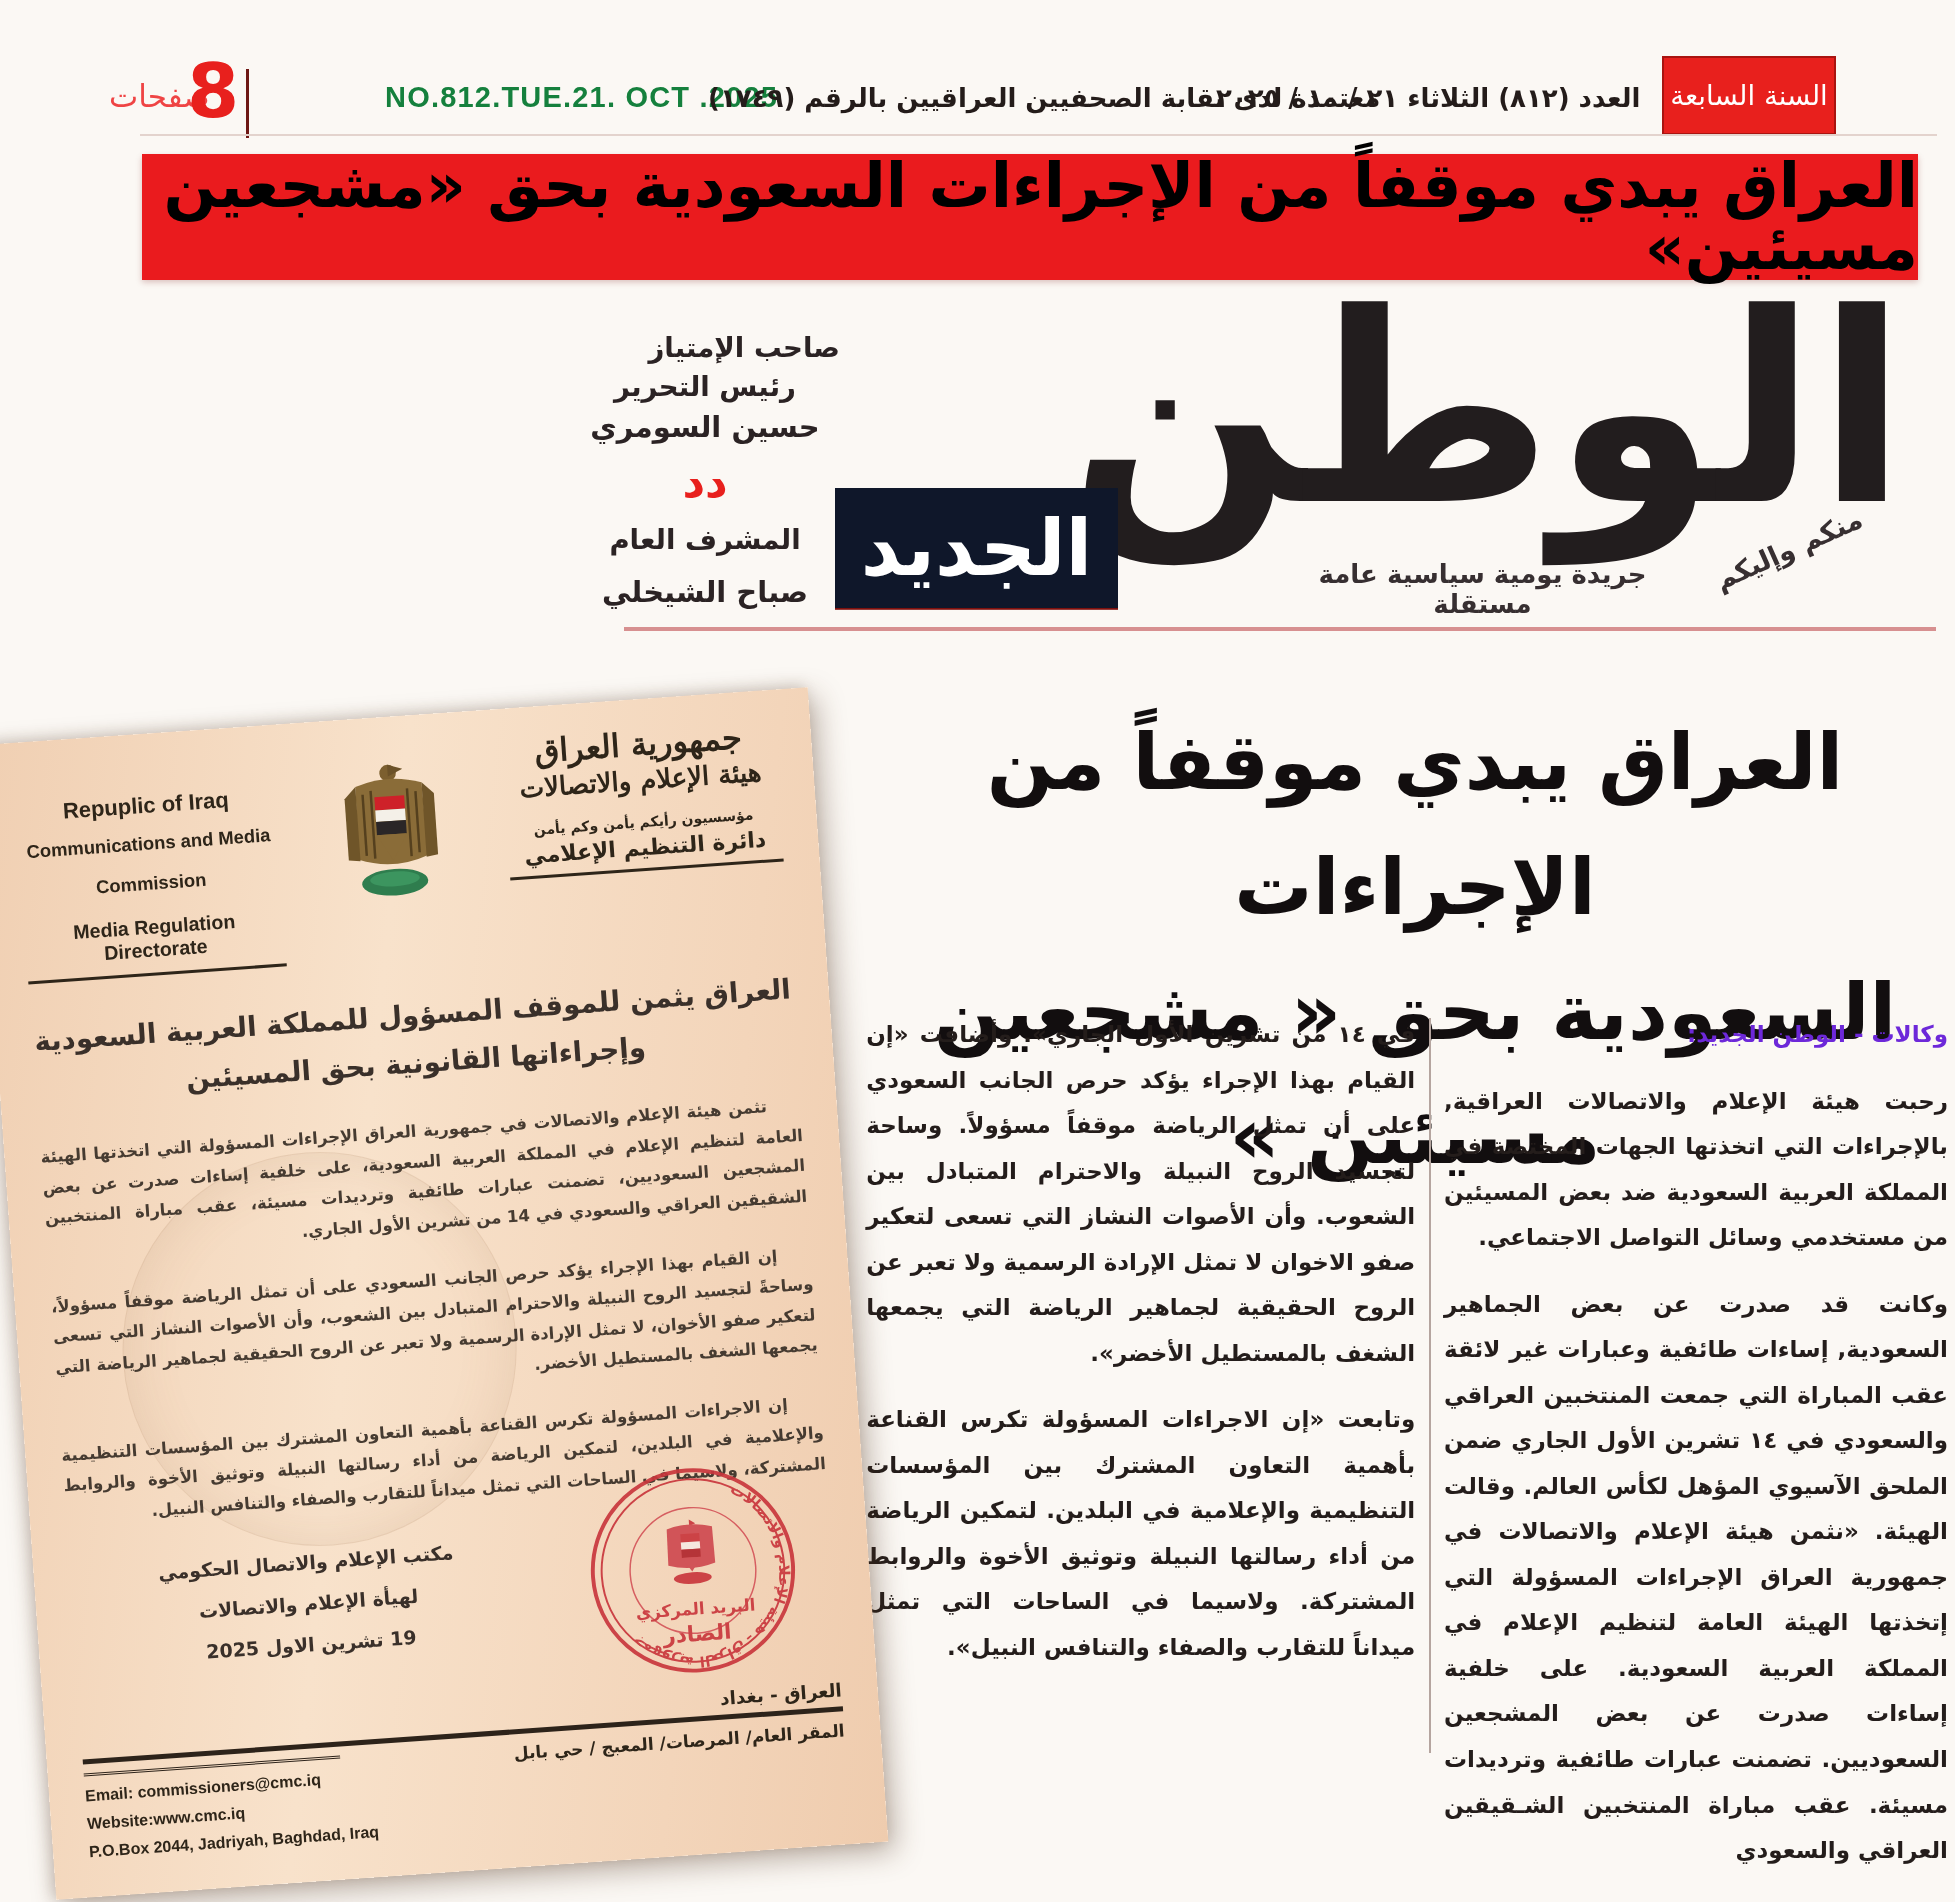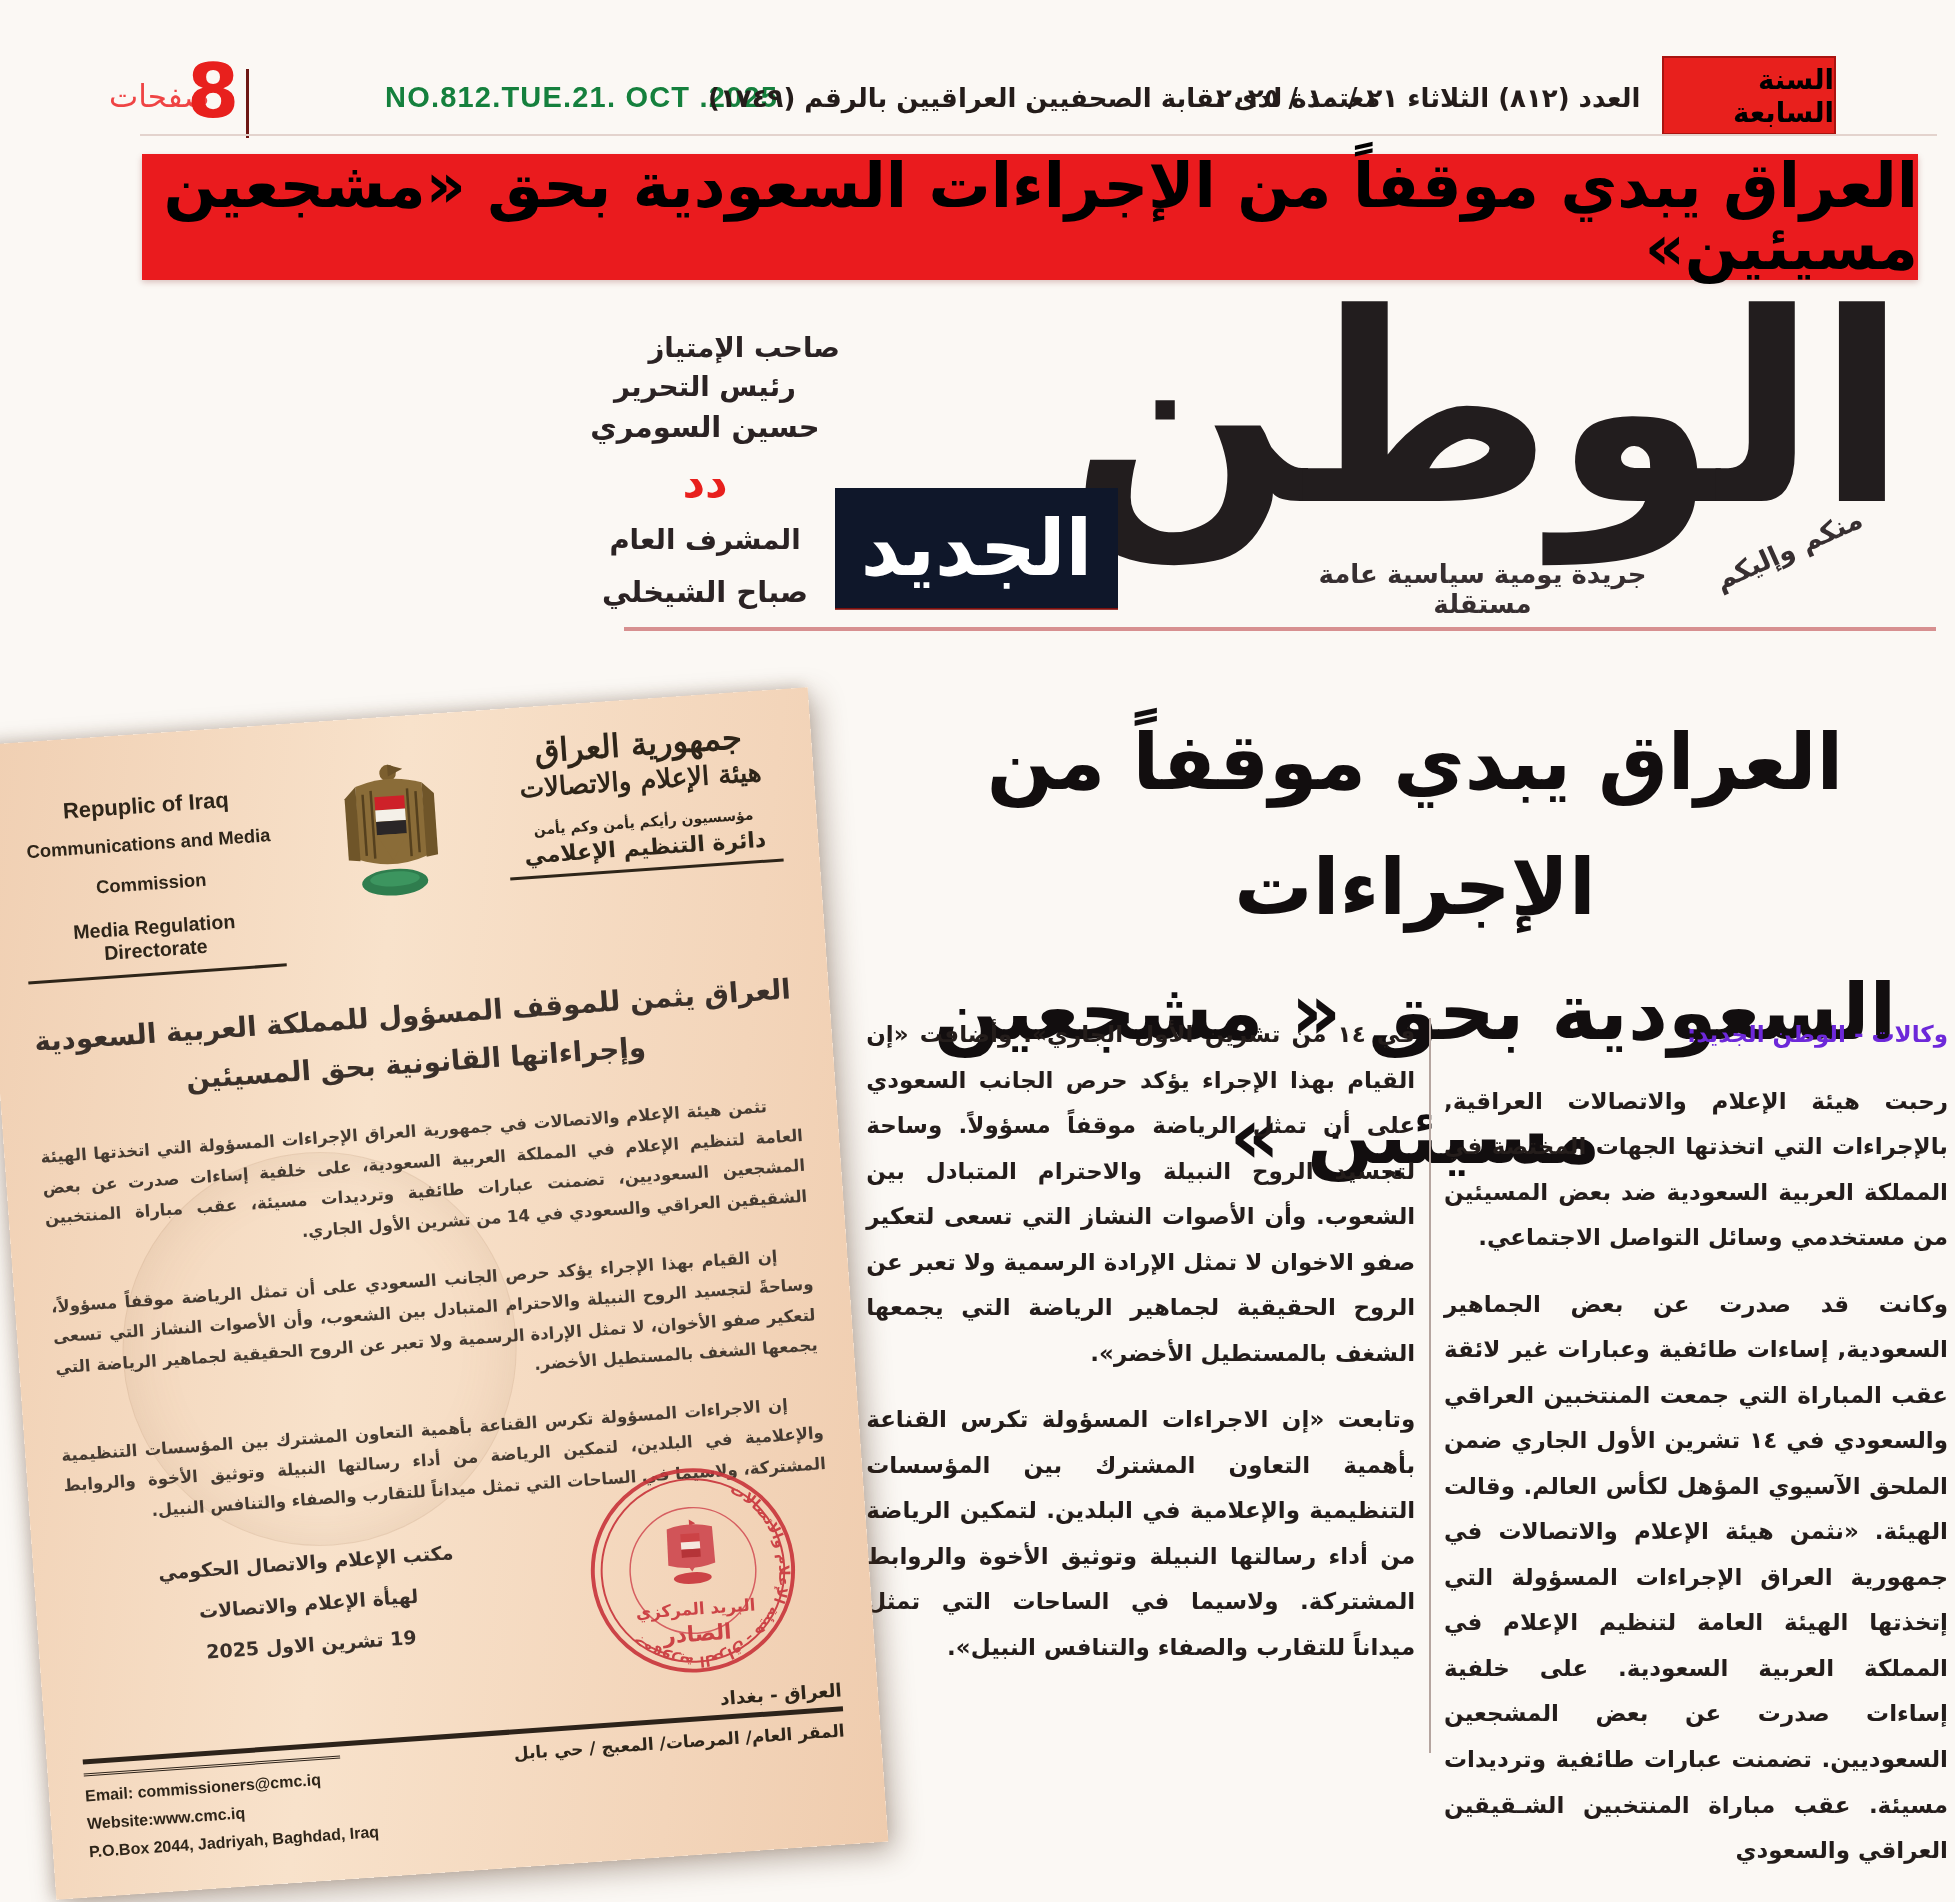--- a/index.html
+++ b/index.html
@@ -8,21 +8,21 @@
   .rtl{direction:rtl;unicode-bidi:plaintext;}
   .abs{position:absolute;}
   
   .pages-label{left:109px;top:78px;font-size:31px;font-weight:400;color:#ef4444;}
   .pages-count{left:187px;top:54px;font-size:75px;font-weight:900;color:#e8201d;line-height:1;}
   .topbar-divider{left:246px;top:69px;width:2.5px;height:69px;background:#6e1714;}
   .issue-en{left:349px;top:81px;font-size:29px;font-weight:900;letter-spacing:1.2px;color:#15803d;font-family:"Liberation Sans","DejaVu Sans",sans-serif;margin-left:36px;}
   .accreditation{left:708px;top:83px;font-size:26px;font-weight:800;color:#241c1a;}
   .issue-ar{left:1216px;top:83px;font-size:26px;font-weight:800;color:#241c1a;}
   .year-badge{left:1662px;top:56px;width:170px;height:75px;background:#e8201d;border:2.5px solid #a91410;
-    color:#000000;font-size:27.6px;font-weight:700;display:flex;align-items:center;justify-content:center;}
+    color:#ffffff;font-size:27.6px;font-weight:400;display:flex;align-items:center;justify-content:center;}
   .topbar-rule{left:140px;top:134px;width:1797px;height:1.8px;background:#e3d3cd;}
   
   .banner{left:142px;top:154px;width:1776px;height:126px;background:#ea1b1e;box-shadow:0 2.5px 6.1px rgba(120,20,20,.25);
     display:flex;align-items:center;justify-content:center;color:#000000;font-size:62px;font-weight:900;line-height:1;}
   
   .publisher{left:570px;top:331px;width:270px;text-align:center;color:#2b2324;}
   .publisher .t1{font-size:27.6px;font-weight:800;text-align:right;}
   .publisher .t2{font-size:27.6px;font-weight:800;margin-top:6.1px;}
   .publisher .n1{font-size:29px;font-weight:800;margin-top:7.4px;}
   .publisher .mark{font-size:44px;font-weight:900;color:#e8201d;line-height:1;margin:16px 0 18.4px;}

